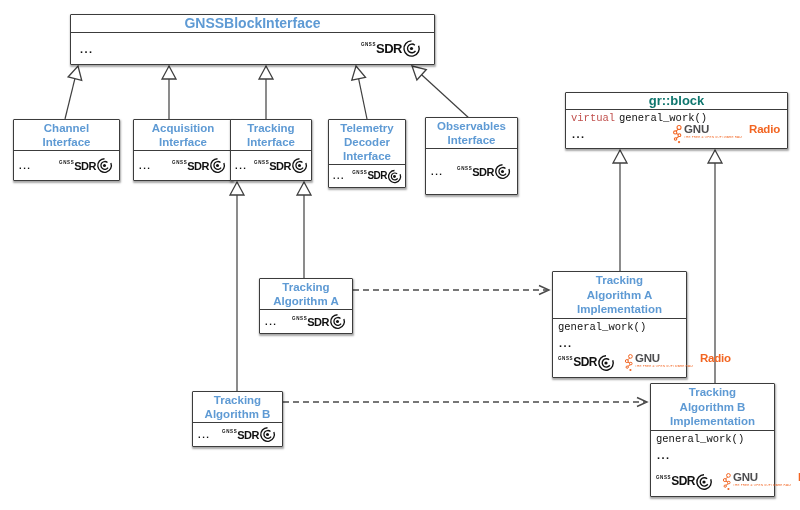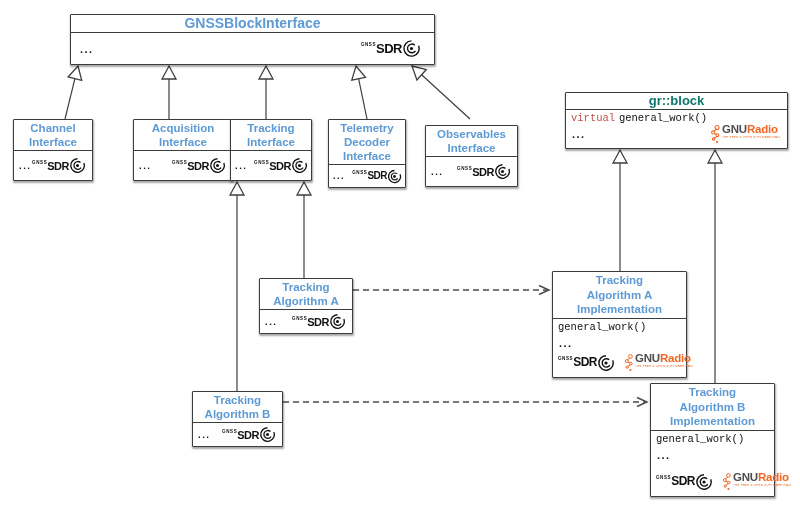--- a/index.html
+++ b/index.html
@@ -19,21 +19,21 @@
   .gnss-top{font-size:4.5px;font-weight:bold;letter-spacing:0.6px;color:#111;}
   .gnss-main{font-size:12px;font-weight:bold;letter-spacing:-0.5px;color:#111;
              font-stretch:condensed;line-height:11px;}
   .gnss-logo.small .gnss-main{font-size:11px;line-height:10px;}
   .gnss-logo svg{display:block;}
   
   .gnur-logo{display:flex;align-items:flex-start;gap:1px;}
   .gnur-textwrap{display:flex;flex-direction:column;line-height:1;}
   .gnur-main{font-size:11.5px;font-weight:bold;line-height:11px;letter-spacing:-0.2px;}
   .gnur-gnu{color:#4d4d4f;}
-  .gnur-radio{color:#f26522;}
+  .gnur-radio{color:#f26522;margin-left:40px;}
   .gnur-tagline{font-size:3px;color:#f26522;letter-spacing:0.2px;white-space:nowrap;overflow:hidden;max-width:58px;margin-top:1px;}
   
   .code-line{font-family:"Liberation Mono",monospace;font-size:10.5px;color:#111;
              text-align:left;padding:2px 0 0 5px;line-height:13px;white-space:pre;}
   .kw-virtual{color:#c0504d;margin-top:43px;}
   .impl-body{display:flex;flex-direction:column;align-items:stretch;padding:0;}
   .impl-body .ellipsis{padding:4px 0 0 6px;text-align:left;}
   .logo-row{display:flex;align-items:center;gap:9px;padding:0 4px 5px 5px;margin-top:auto;}
   .gr-body{position:relative;display:block;padding:0;}
   .gr-body .ellipsis{padding:4px 0 0 6px;display:block;text-align:left;}
@@ -108,21 +108,21 @@
         </span>
         <svg width="19" height="19" viewBox="0 0 20 20">
           <path d="M10 2 A 8 8 0 1 0 17.5 7" fill="none" stroke="#111" stroke-width="1.5"></path>
           <path d="M13.5 6.5 A 4.6 4.6 0 1 0 14.2 12.5" fill="none" stroke="#111" stroke-width="1.4"></path>
           <circle cx="10" cy="10" r="1.7" fill="#111"></circle>
         </svg>
       </span>
     </div>
   </div>
 
-  <div class="box" style="left:13px;top:119px;width:80px;height:62px;">
+  <div class="box" style="left:13px;top:119px;width:107px;height:62px;">
     <div class="box-title">Channel
 Interface</div>
     <div class="box-body">
       <span class="ellipsis" style="font-size:9.5px;">...</span>
       <span class="gnss-logo small">
         <span class="gnss-text">
           <span class="gnss-top">GNSS</span>
           <span class="gnss-main">SDR</span>
         </span>
         <svg width="17" height="17" viewBox="0 0 20 20">
@@ -185,21 +185,21 @@
         </span>
         <svg width="15" height="15" viewBox="0 0 20 20">
           <path d="M10 2 A 8 8 0 1 0 17.5 7" fill="none" stroke="#111" stroke-width="1.7"></path>
           <path d="M13.5 6.5 A 4.6 4.6 0 1 0 14.2 12.5" fill="none" stroke="#111" stroke-width="1.6"></path>
           <circle cx="10" cy="10" r="1.9" fill="#111"></circle>
         </svg>
       </span>
     </div>
   </div>
 
-  <div class="box" style="left:425px;top:125px;width:93px;height:62px;">
+  <div class="box" style="left:425px;top:117px;width:93px;height:78px;">
     <div class="box-title">Observables
 Interface</div>
     <div class="box-body">
       <span class="ellipsis" style="font-size:9.5px;">...</span>
       <span class="gnss-logo small">
         <span class="gnss-text">
           <span class="gnss-top">GNSS</span>
           <span class="gnss-main">SDR</span>
         </span>
         <svg width="17" height="17" viewBox="0 0 20 20">

